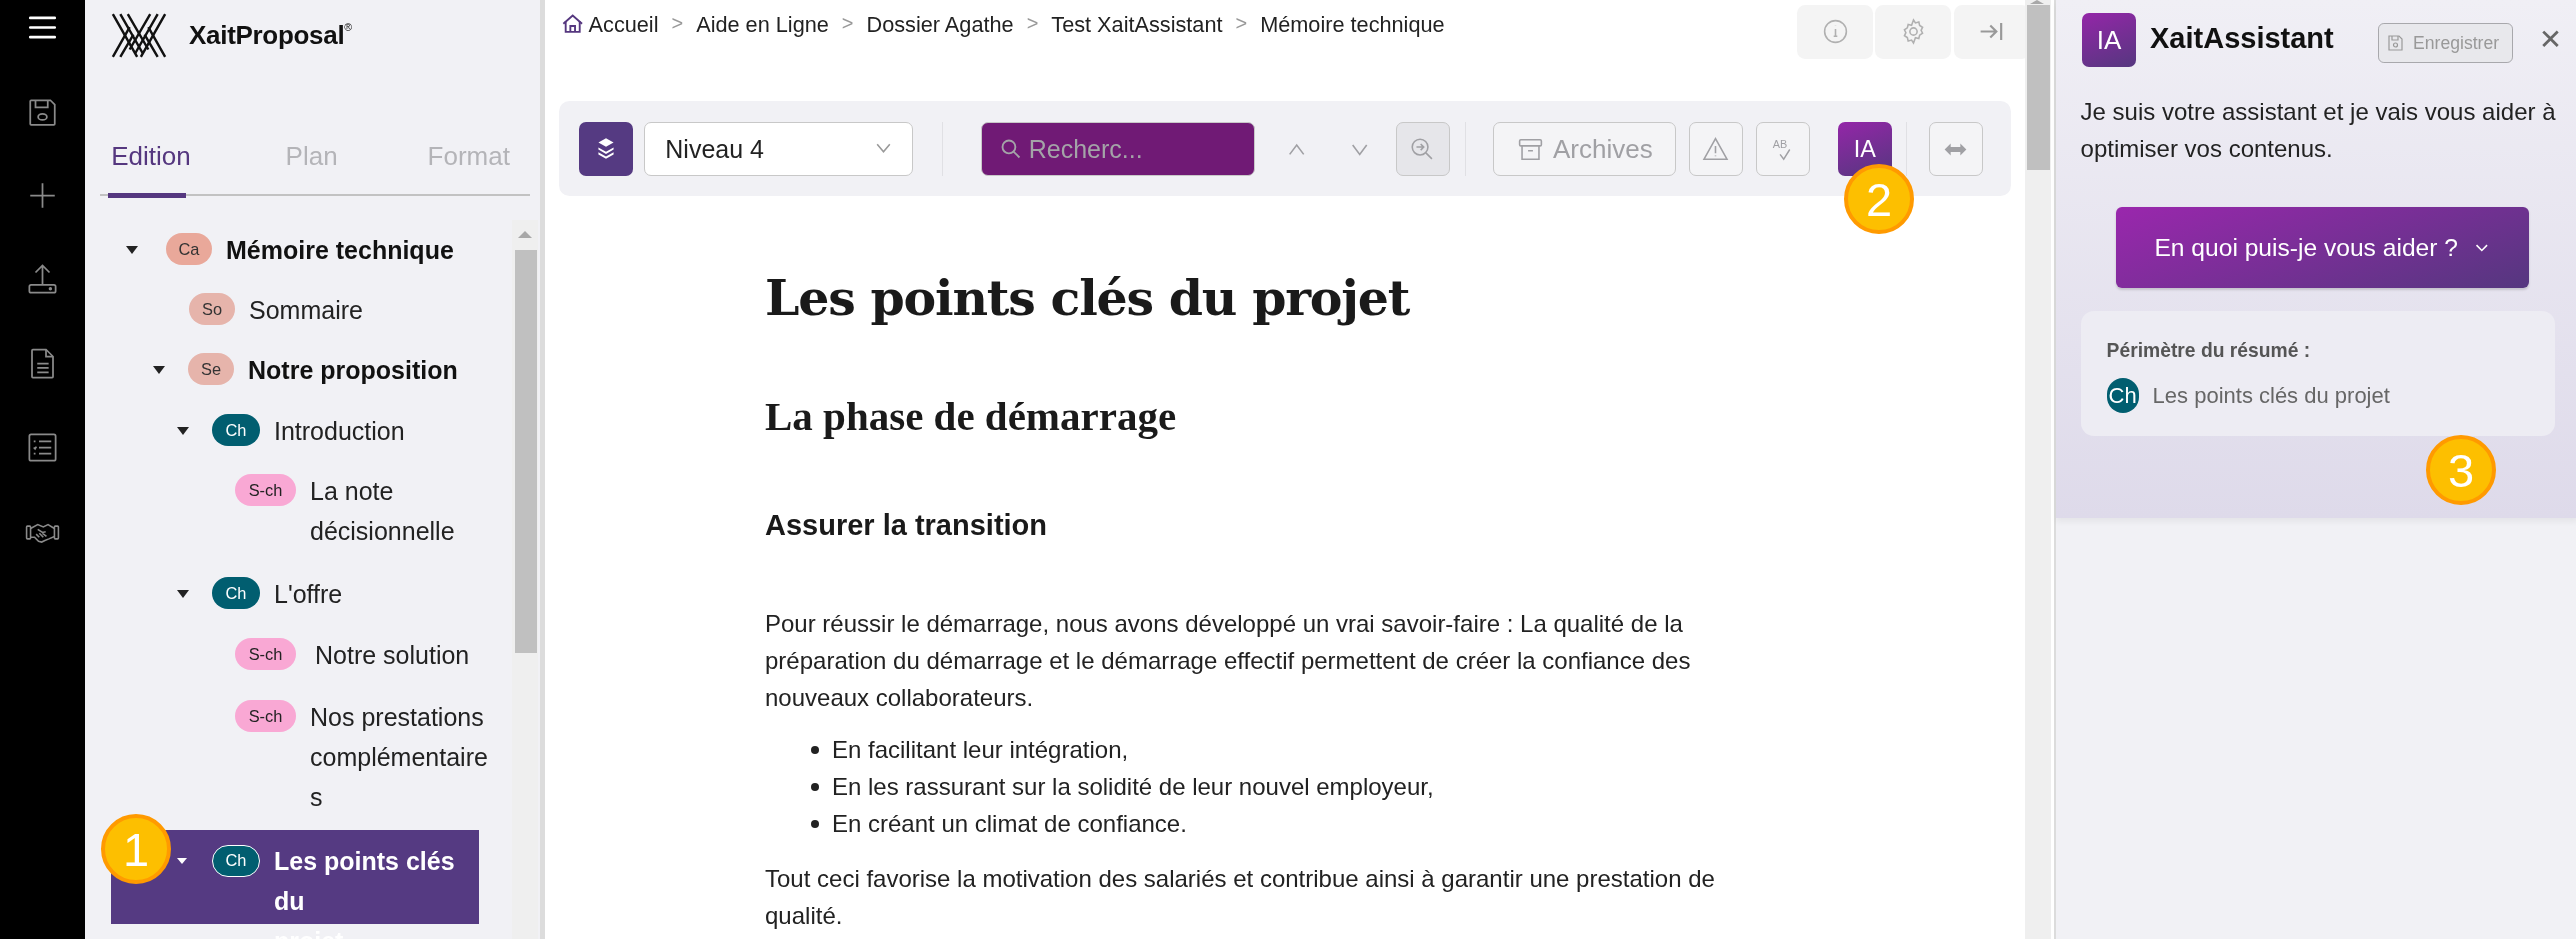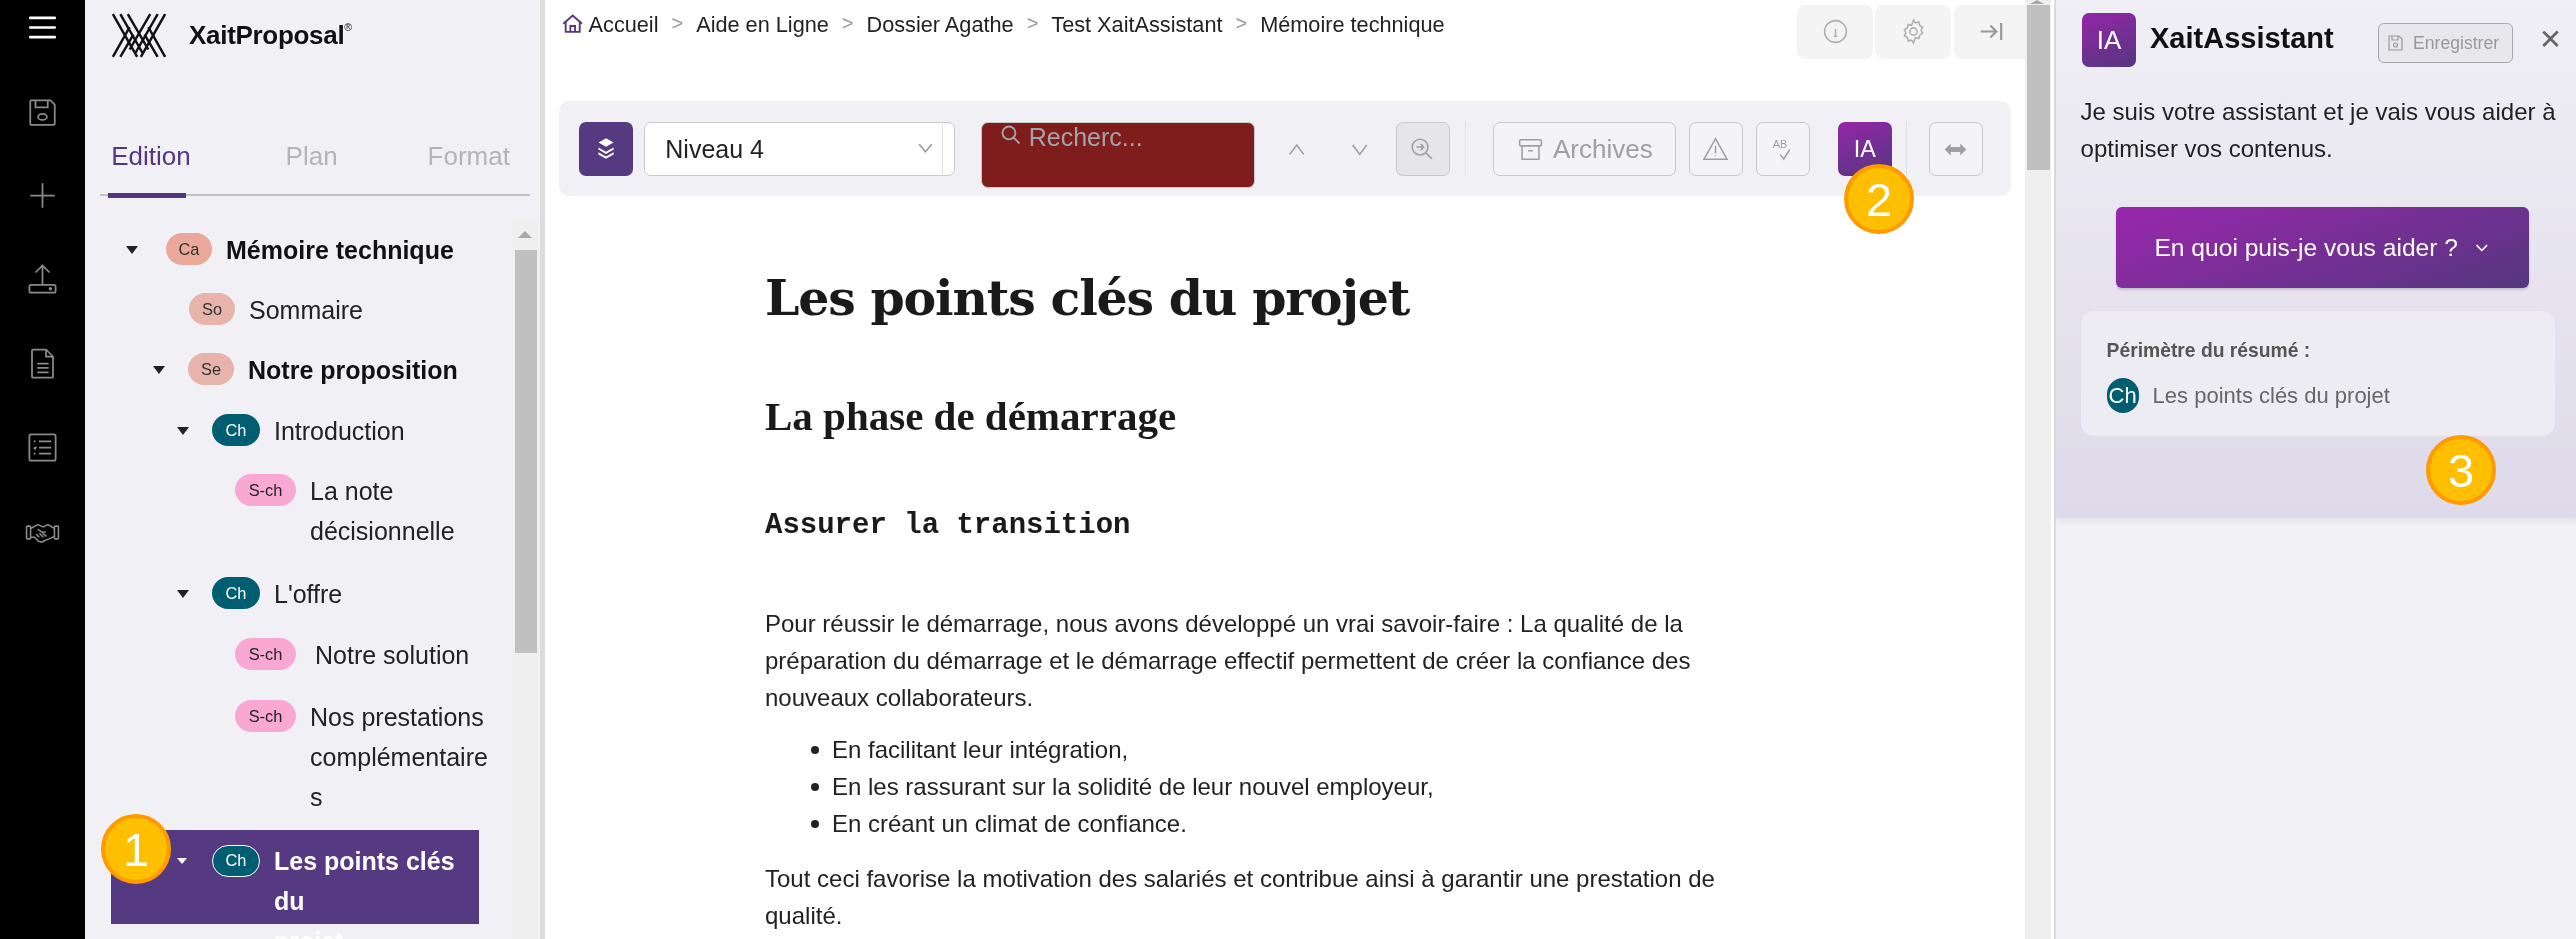--- a/index.html
+++ b/index.html
@@ -48,34 +48,34 @@
   .breadcrumb .sep { color: #999; margin: 0 13px; font-size: 20px; }
   .breadcrumb .crumb { cursor: pointer; }
   .home-icon { width: 23.4px; height: 23.4px; margin-right: 4.7px; }
 
   .topbtns { position: absolute; left: 1247px; top: 4.7px; display: flex; }
   .topbtn { width: 76px; height: 54px; background: #f4f4f4; border-radius: 8.2px; margin-right: 2.3px; display: flex; align-items: center; justify-content: center; cursor: pointer; }
   .topbtn svg { width: 29px; height: 29px; }
 
   .toolbar { position: absolute; left: 8.8px; top: 101px; width: 1452px; height: 95px; background: #f1f1f5; border-radius: 10.5px; }
   .tb-layers { position: absolute; left: 20.5px; top: 21px; width: 54px; height: 54px; background: #553a82; border-radius: 7px; display: flex; align-items: center; justify-content: center; cursor: pointer; }
-  .tb-select { position: absolute; left: 85px; top: 21px; width: 311px; height: 54px; background: #fff; border: 1.8px solid #c8c8c8; border-radius: 7px; display: flex; align-items: center; padding-left: 20.5px; font-size: 25px; color: #222; cursor: pointer; }
+  .tb-select { position: absolute; left: 85px; top: 21px; width: 269px; height: 54px; background: #fff; border: 1.8px solid #c8c8c8; border-radius: 7px; display: flex; align-items: center; padding-left: 20.5px; font-size: 25px; color: #222; cursor: pointer; }
   .tb-select .chev { position: absolute; right: 17.6px; top: 14px; color: #999; font-size: 21px; }
   .tb-divider { position: absolute; top: 21px; width: 1.2px; height: 54px; background: #e0e0e4; }
-  .tb-search { position: absolute; left: 422px; top: 21px; width: 274px; height: 66px; background: #7f1d1d; border: 1.8px solid #c8c8c8; border-radius: 7px; display: flex; align-items: flex-start; padding-left: 17.6px; font-size: 25px; color: #a4a4a8; cursor: text; }
+  .tb-search { position: absolute; left: 422px; top: 21px; width: 274px; height: 54px; background: #701a75; border: 1.8px solid #c8c8c8; border-radius: 7px; display: flex; align-items: center; padding-left: 17.6px; font-size: 25px; color: #a4a4a8; cursor: text; }
   .tb-search svg { width: 23.4px; height: 23.4px; margin-right: 5.9px; }
   .tb-arrow { position: absolute; top: 34px; width: 29px; height: 29px; display: flex; align-items: center; justify-content: center; cursor: pointer; }
   .tb-btn { position: absolute; top: 21px; height: 54px; background: #f4f4f6; border: 1.8px solid #c8c8c8; border-radius: 7px; display: flex; align-items: center; justify-content: center; cursor: pointer; color: #a0a0a4; font-size: 26px; }
   .tb-btn svg { width: 29px; height: 29px; }
   .tb-ia { position: absolute; left: 1279px; top: 21px; width: 54px; height: 54px; border-radius: 7px; background: linear-gradient(160deg, #9426a8 0%, #55377f 100%); color: #fff; font-size: 23.4px; display: flex; align-items: center; justify-content: center; cursor: pointer; }
 
   .doc { position: absolute; left: 215px; top: 263px; width: 995px; }
   .doc-h1 { position: absolute; top: 5.9px; font-family: "DejaVu Serif", "Liberation Serif", serif; font-weight: 700; font-size: 49px; color: #1a1a1a; white-space: nowrap; letter-spacing: -1.2px; }
   .doc-h2 { position: absolute; top: 129px; font-family: "Liberation Serif", serif; font-size: 41px; color: #1a1a1a; white-space: nowrap; }
-  .doc-h3 { position: absolute; top: 246px; font-family: Liberation Mono, monospace; font-weight: 700; font-size: 29px; color: #1a1a1a; white-space: nowrap; }
+  .doc-h3 { position: absolute; top: 246px; font-family: Liberation Sans, sans-serif; font-weight: 700; font-size: 29px; color: #1a1a1a; white-space: nowrap; }
   .doc-p { position: absolute; font-size: 24px; line-height: 37px; color: #222; width: 1013px; }
   .doc-list { position: absolute; top: 468px; left: 0; list-style: none; }
   .doc-list li { position: relative; padding-left: 67px; font-size: 24px; line-height: 37px; color: #222; }
   .doc-list li::before { content: ""; position: absolute; left: 46px; top: 15px; width: 8.2px; height: 8.2px; border-radius: 50%; background: #222; }
 
   .c-scroll { position: absolute; left: 1475px; top: 0; width: 26px; height: 940px; background: #efefef; }
   .c-scroll-up { position: absolute; left: 5.3px; top: 0; border-left: 7.6px solid transparent; border-right: 7.6px solid transparent; border-bottom: 4.7px solid #a8a8a8; }
   .c-scroll-thumb { position: absolute; left: 1.8px; top: 4.7px; width: 23px; height: 165px; background: #c0c0c0; }
 
   

